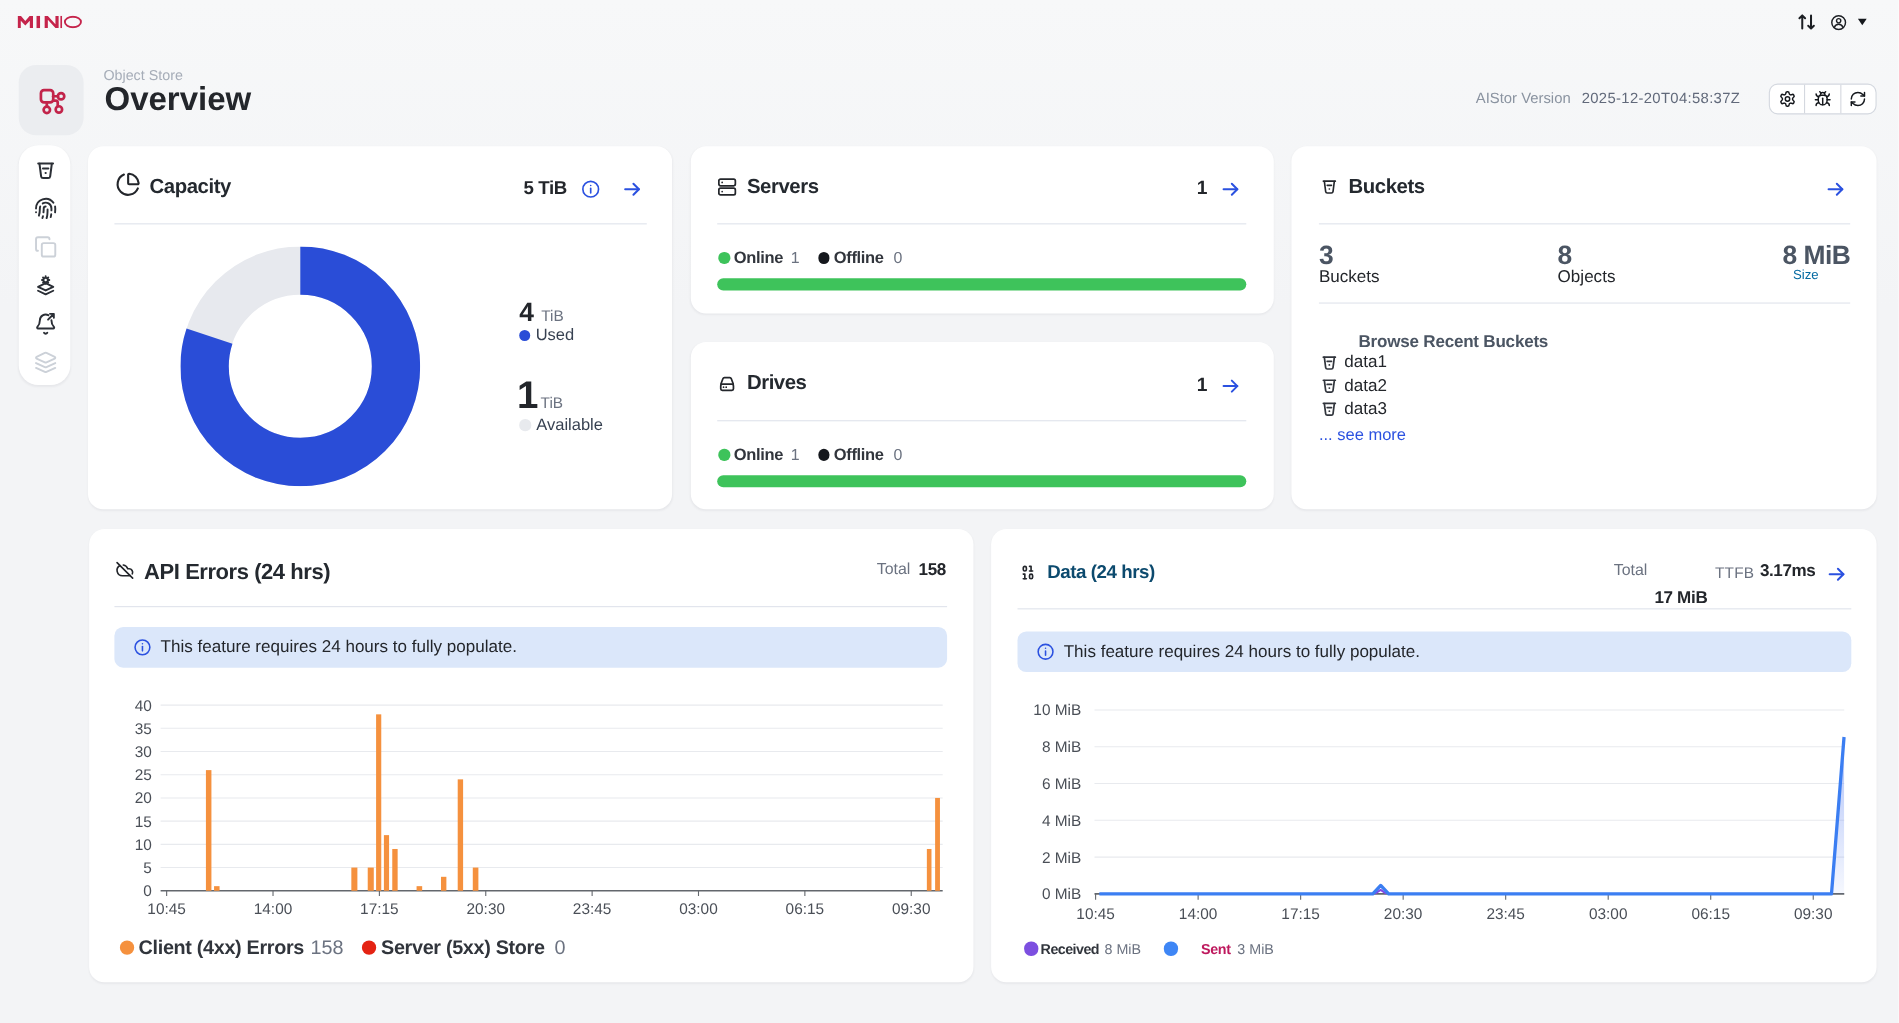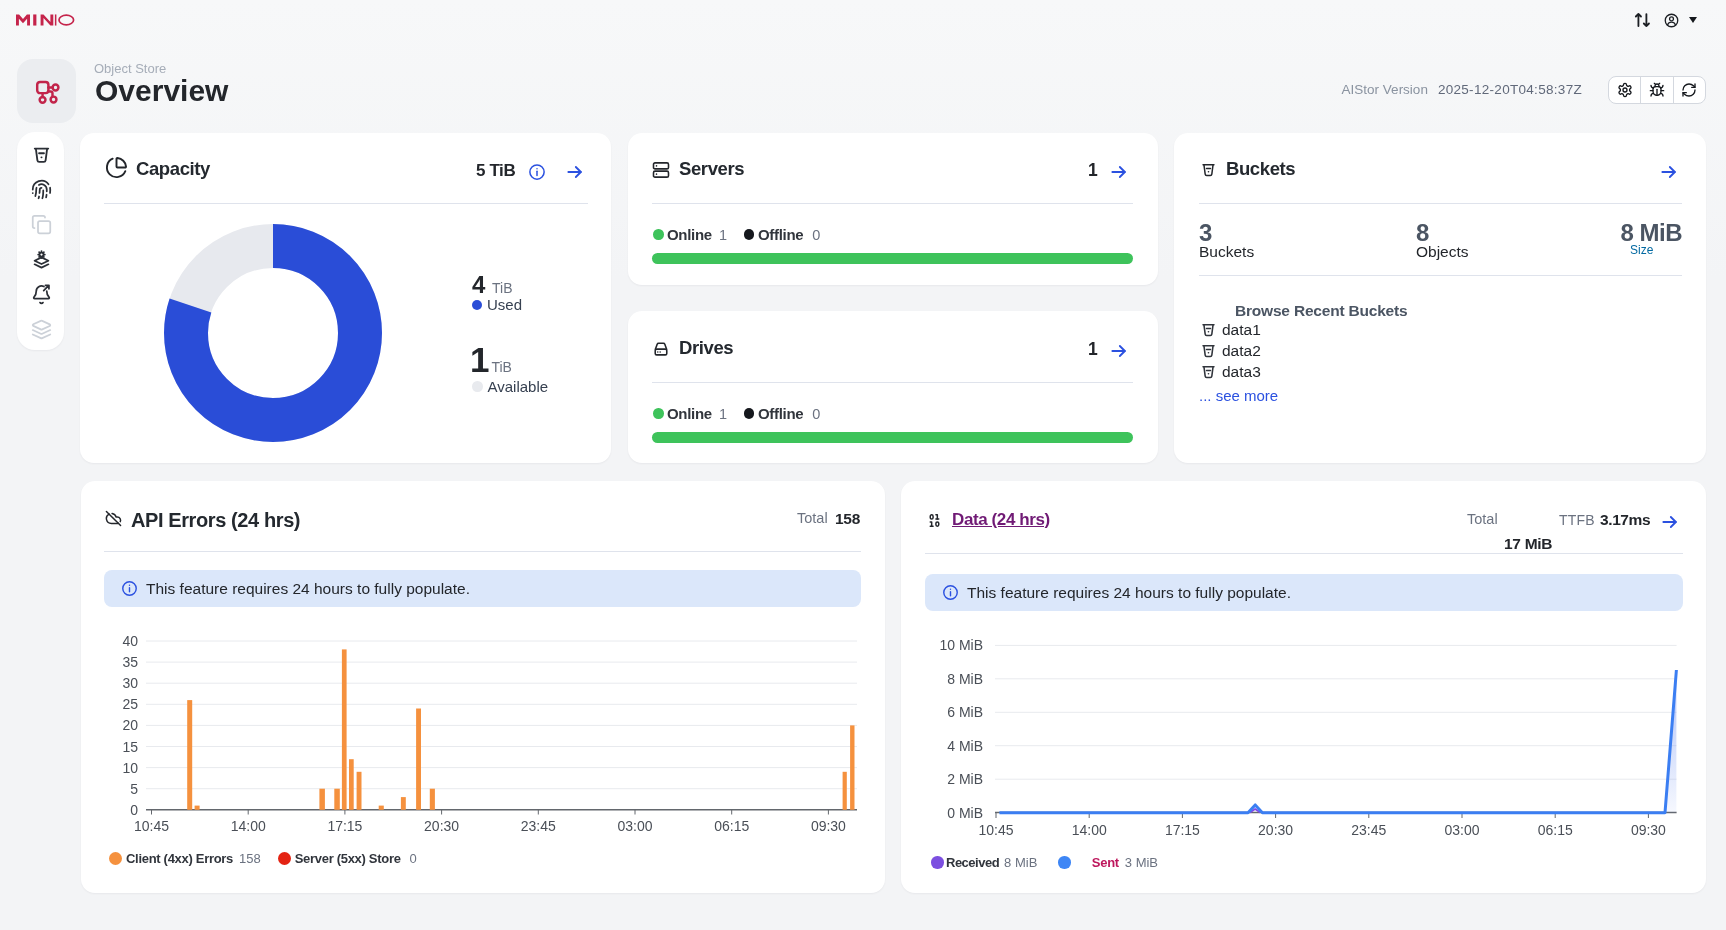--- a/index.html
+++ b/index.html
@@ -359,41 +359,41 @@
       <rect x="252.6" y="141.8" width="4.9" height="38.0"></rect>
       <rect x="274.7" y="175.6" width="5.1" height="4.2"></rect>
       <rect x="296.9" y="167.1" width="4.9" height="12.7"></rect>
       <rect x="312.1" y="78.5" width="4.9" height="101.3"></rect>
       <rect x="325.8" y="158.7" width="5.1" height="21.1"></rect>
       <rect x="738.6" y="141.8" width="4.2" height="38.0"></rect>
       <rect x="746.1" y="95.4" width="4.4" height="84.4"></rect>
     </g>
   </svg>
 </div>
-<div class="abs" style="left:109px;top:851px;display:flex;align-items:center;font-size:13px;">
+<div class="abs" style="left:109px;top:851px;display:flex;align-items:center;font-size:18px;">
   <div style="width:13px;height:13px;border-radius:50%;background:#f5913e;flex:none;"></div>
   <div style="margin-left:4px;font-weight:700;color:#31353c;letter-spacing:-.3px;">Client (4xx) Errors</div>
   <div style="margin-left:6px;color:#6b7280;">158</div>
   <div style="width:13px;height:13px;border-radius:50%;background:#e42313;margin-left:17px;flex:none;"></div>
   <div style="margin-left:4px;font-weight:700;color:#31353c;letter-spacing:-.3px;">Server (5xx) Store</div>
   <div style="margin-left:9px;color:#6b7280;">0</div>
 </div>
 
 <div class="card" style="left:901px;top:481px;width:805px;height:412px;"></div>
 <div class="abs" style="left:926px;top:512px;">
   <svg width="17" height="17" viewBox="0 0 24 24" class="ic" style="stroke:#23262b;stroke-width:2.1;">
     <rect x="14" y="14" width="4" height="6" rx="2"></rect>
       <rect x="6" y="4" width="4" height="6" rx="2"></rect>
       <path d="M6 20h4"></path>
       <path d="M14 10h4"></path>
       <path d="M6 14h2v6"></path>
       <path d="M14 4h2v6"></path>
   </svg>
 </div>
-<div class="abs" style="left:952px;top:510px;font-size:17px;font-weight:700;color:#701a75;letter-spacing:-.4px;text-decoration:underline;">Data (24 hrs)</div>
+<div class="abs" style="left:952px;top:510px;font-size:17px;font-weight:700;color:#0c4a6e;letter-spacing:-.4px;">Data (24 hrs)</div>
 <div class="abs" style="left:1467px;top:511px;font-size:14.5px;color:#6b7280;">Total</div>
 <div class="abs" style="left:1504px;top:511px;font-size:15.5px;font-weight:700;color:#23262b;letter-spacing:-.3px;margin-top:24px;">17 MiB</div>
 <div class="abs" style="left:1559px;top:512px;font-size:14px;color:#6b7280;letter-spacing:.2px;">TTFB</div>
 <div class="abs" style="left:1600px;top:511px;font-size:15.5px;font-weight:700;color:#23262b;letter-spacing:-.4px;">3.17ms</div>
 <div class="abs" style="left:1660px;top:512px;">
   <svg width="20" height="20" viewBox="0 0 24 24" class="bluearrow" style="stroke-width:2.2;">
     <path d="M4 12h15"></path>
       <path d="m13 6 6 6-6 6"></path>
   </svg>
 </div>

